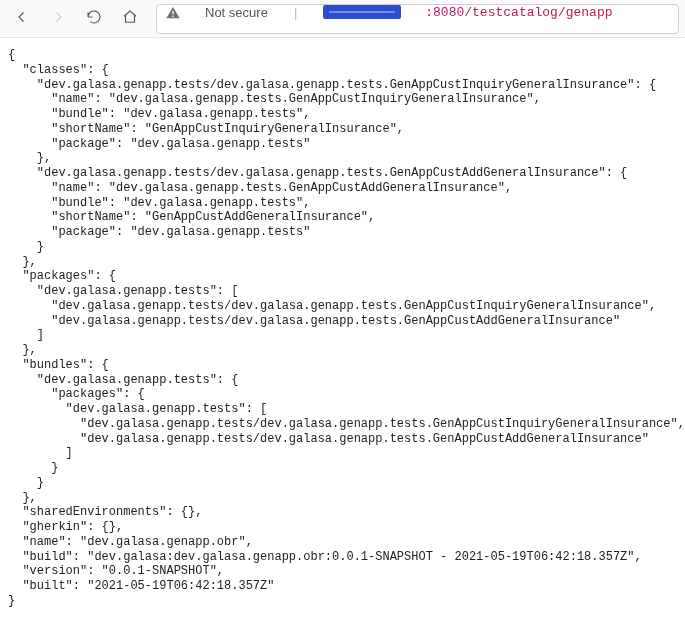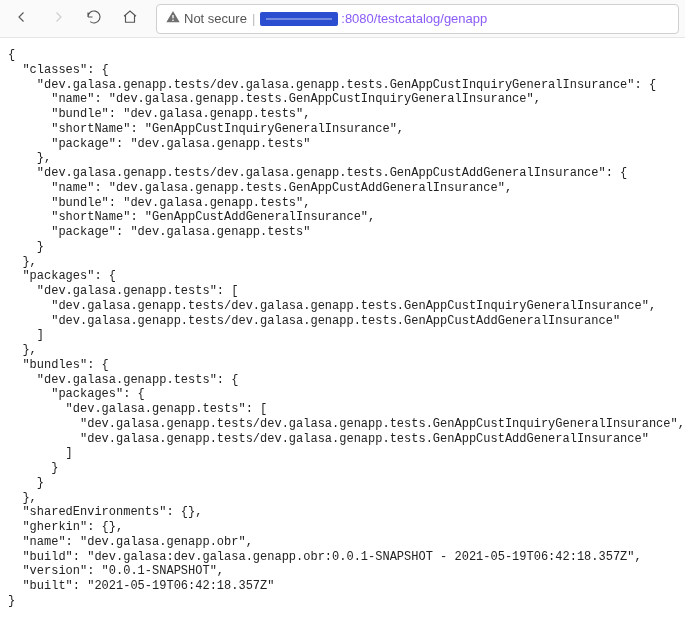--- a/index.html
+++ b/index.html
@@ -42,28 +42,27 @@
       width: 18px;
       height: 18px;
       stroke: currentColor;
       fill: none;
       stroke-width: 1.5;
     }
     .addr-bar {
       flex: 1;
       height: 30px;
       display: flex;
-      align-items: center;
       background: #fff;
       border: 1px solid #d0d0d0;
       border-radius: 4px;
       padding: 0 8px;
       margin-left: 6px;
       color: #444;
-      gap: 3px;
+      gap: 24px;
       font-size: 13px;
       overflow: hidden;
       white-space: nowrap;
     }
     .addr-bar .warn-icon svg {
       width: 16px;
       height: 16px;
       fill: #555;
     }
     .addr-bar .notsecure {
@@ -83,21 +82,22 @@
       position: relative;
     }
     .redacted::after{
       content:"";
       position:absolute;
       left:6px; right:6px; top:6px;
       height:2px;
       background:rgba(255,255,255,0.35);
     }
     .url-text {
-      color: #8b5cf6;
+      color: #be185d;
+      font-family: Liberation Mono, monospace;
     }
     .content {
       padding: 10px 8px;
       font-family: Consolas, "Courier New", monospace;
       font-size: 12px;
       line-height: 1.23;
       white-space: pre;
       color: #222;
       overflow: auto;
       height: calc(628px - 38px);

